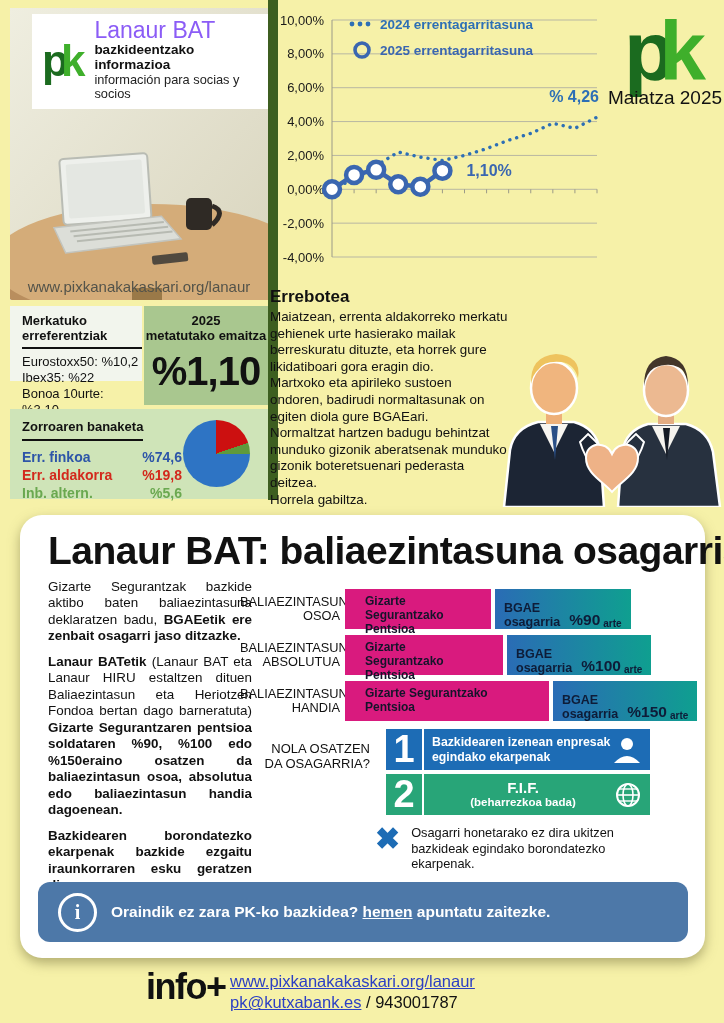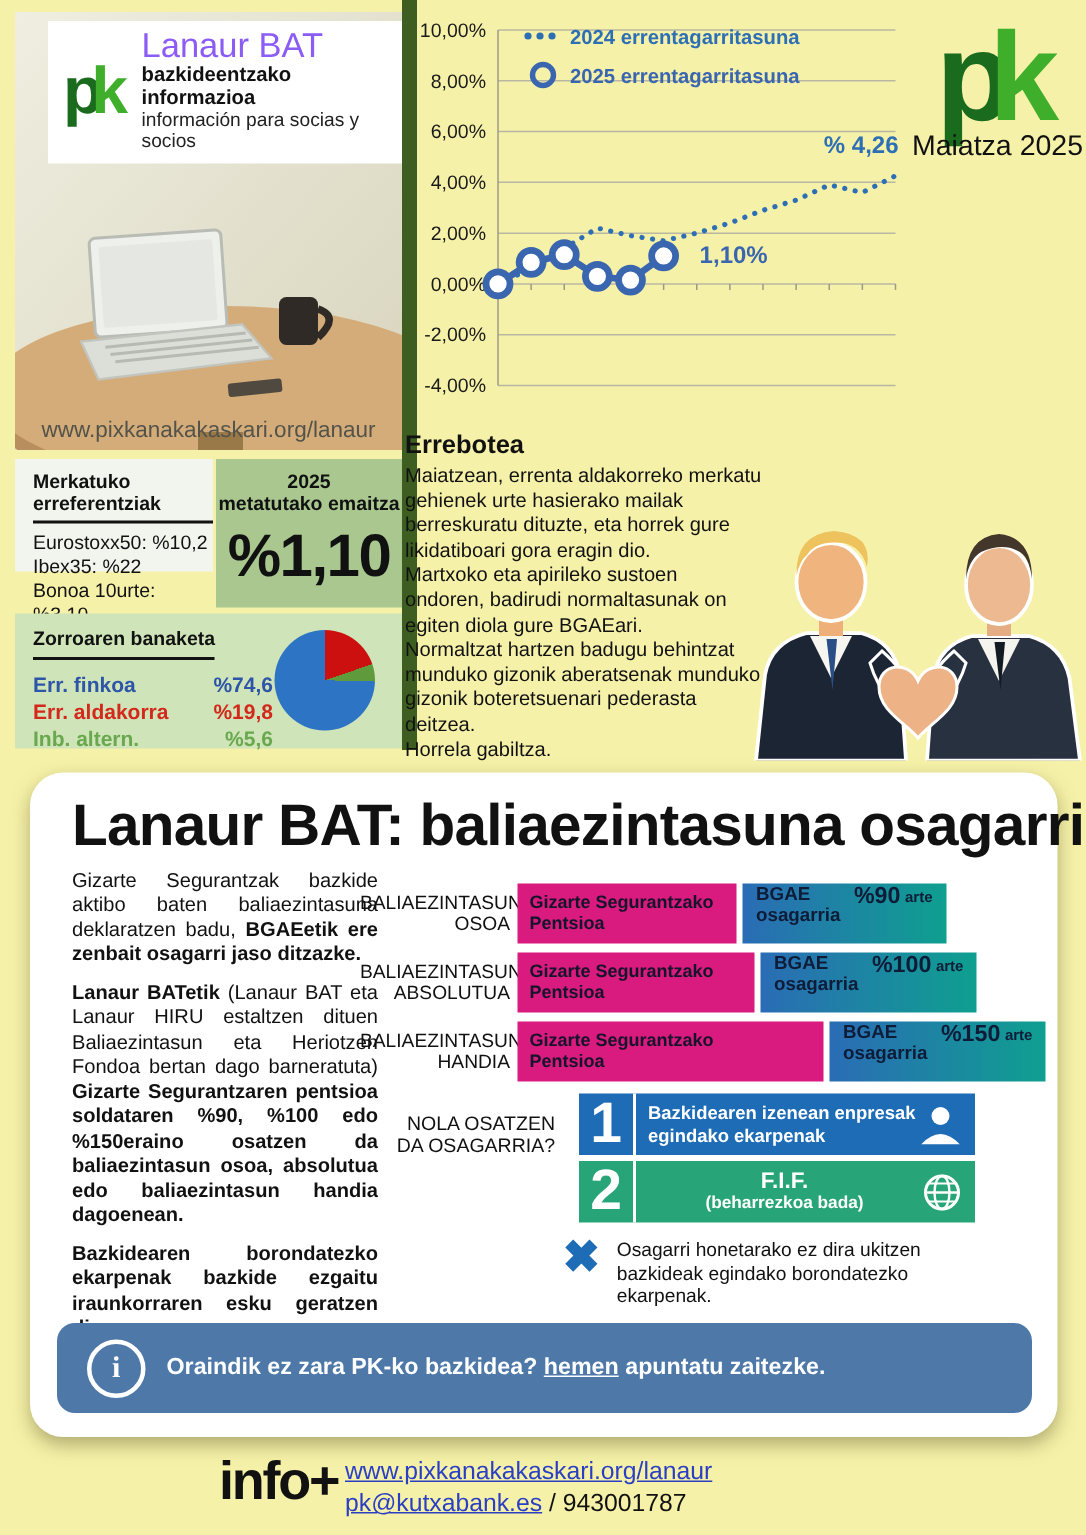--- a/index.html
+++ b/index.html
@@ -60,25 +60,25 @@
 
   
   .card{position:absolute;left:20px;top:515px;width:685px;height:443px;background:#fff;
         border-radius:22px;box-shadow:0 5px 12px rgba(110,105,55,.5)}
   .card h1{position:absolute;left:28px;top:14px;margin:0;font-size:39px;letter-spacing:-.5px;white-space:nowrap}
   .left-col{position:absolute;left:28px;top:64px;width:204px;font-size:13.4px;line-height:1.23;text-align:justify}
   .left-col p{margin:0 0 9px 0}
   .rows{position:absolute;left:220px;top:74px}
   .inv-row{display:flex;align-items:center;margin-bottom:6px;height:40px}
   .inv-label{width:100px;text-align:right;font-size:12.8px;line-height:1.12;margin-right:5px}
-  .pension{background:#d91a7e;height:40px;box-sizing:border-box;padding:5px 8px;color:#14142a;
+  .pension{background:#d91a7e;height:40px;box-sizing:border-box;padding:5px 20px;color:#14142a;
            font-weight:bold;font-size:12px;line-height:1.18}
   .r1 .pension{width:146px}.r2 .pension{width:158px}.r3 .pension{width:204px}
   .bgae{margin-left:4px;background:linear-gradient(90deg,#2a6cb5,#0f9f90);height:40px;display:flex;
-        align-items:flex-start;padding:0 9px;color:#0e1c38;font-weight:bold}
+        align-items:flex-end;padding:0 9px;color:#0e1c38;font-weight:bold}
   .bgae-name{font-size:12.5px;line-height:1.12}
   .bgae-pct{font-size:15.5px;margin-left:9px}
   .bgae-arte{font-size:10px;margin-left:3px;padding-top:4px}
 
   .how{position:absolute;left:220px;top:214px;width:452px}
   .how-label{position:absolute;left:0;top:12px;width:130px;text-align:right;font-size:13px;line-height:1.18}
   .steps{margin-left:146px}
   .step{display:flex;height:41px;margin-bottom:4px;width:264px}
   .step-num{width:36px;color:#fff;font-size:38px;font-weight:bold;display:flex;align-items:center;
             justify-content:center;border-right:2px solid #fff;flex:none}

